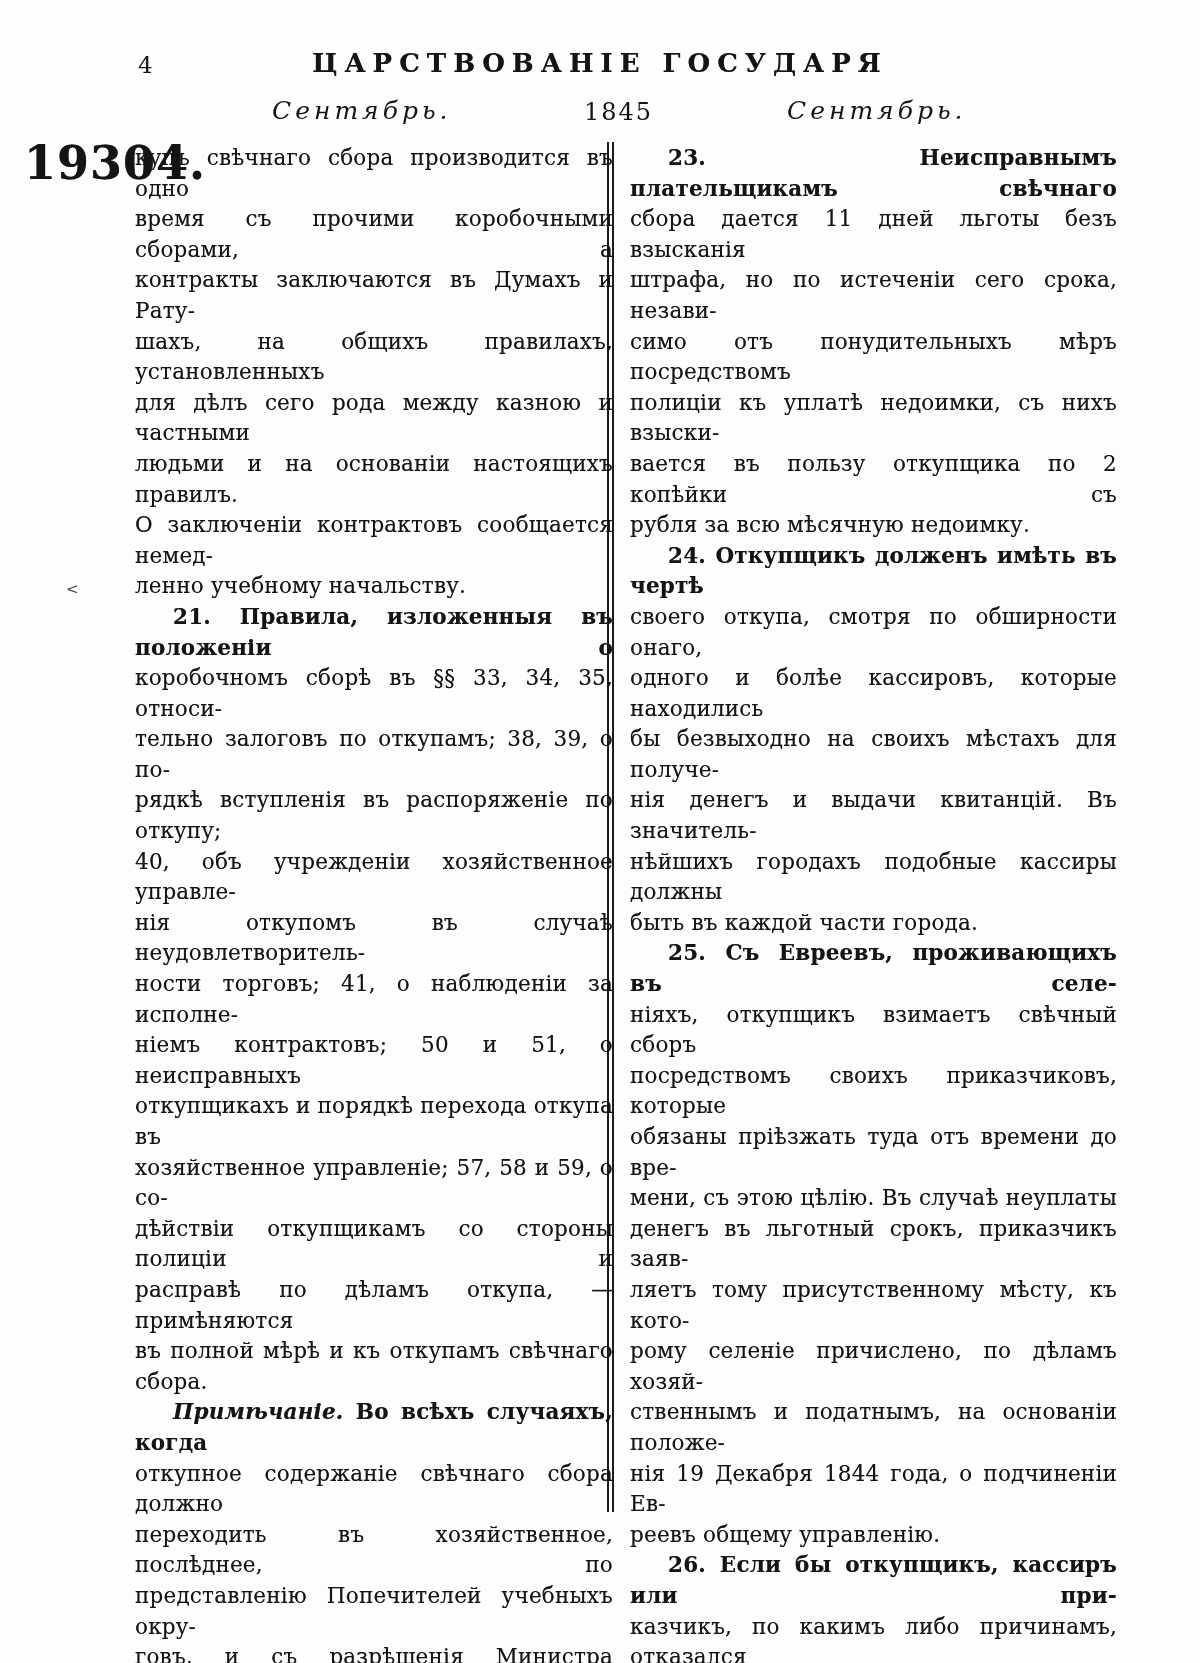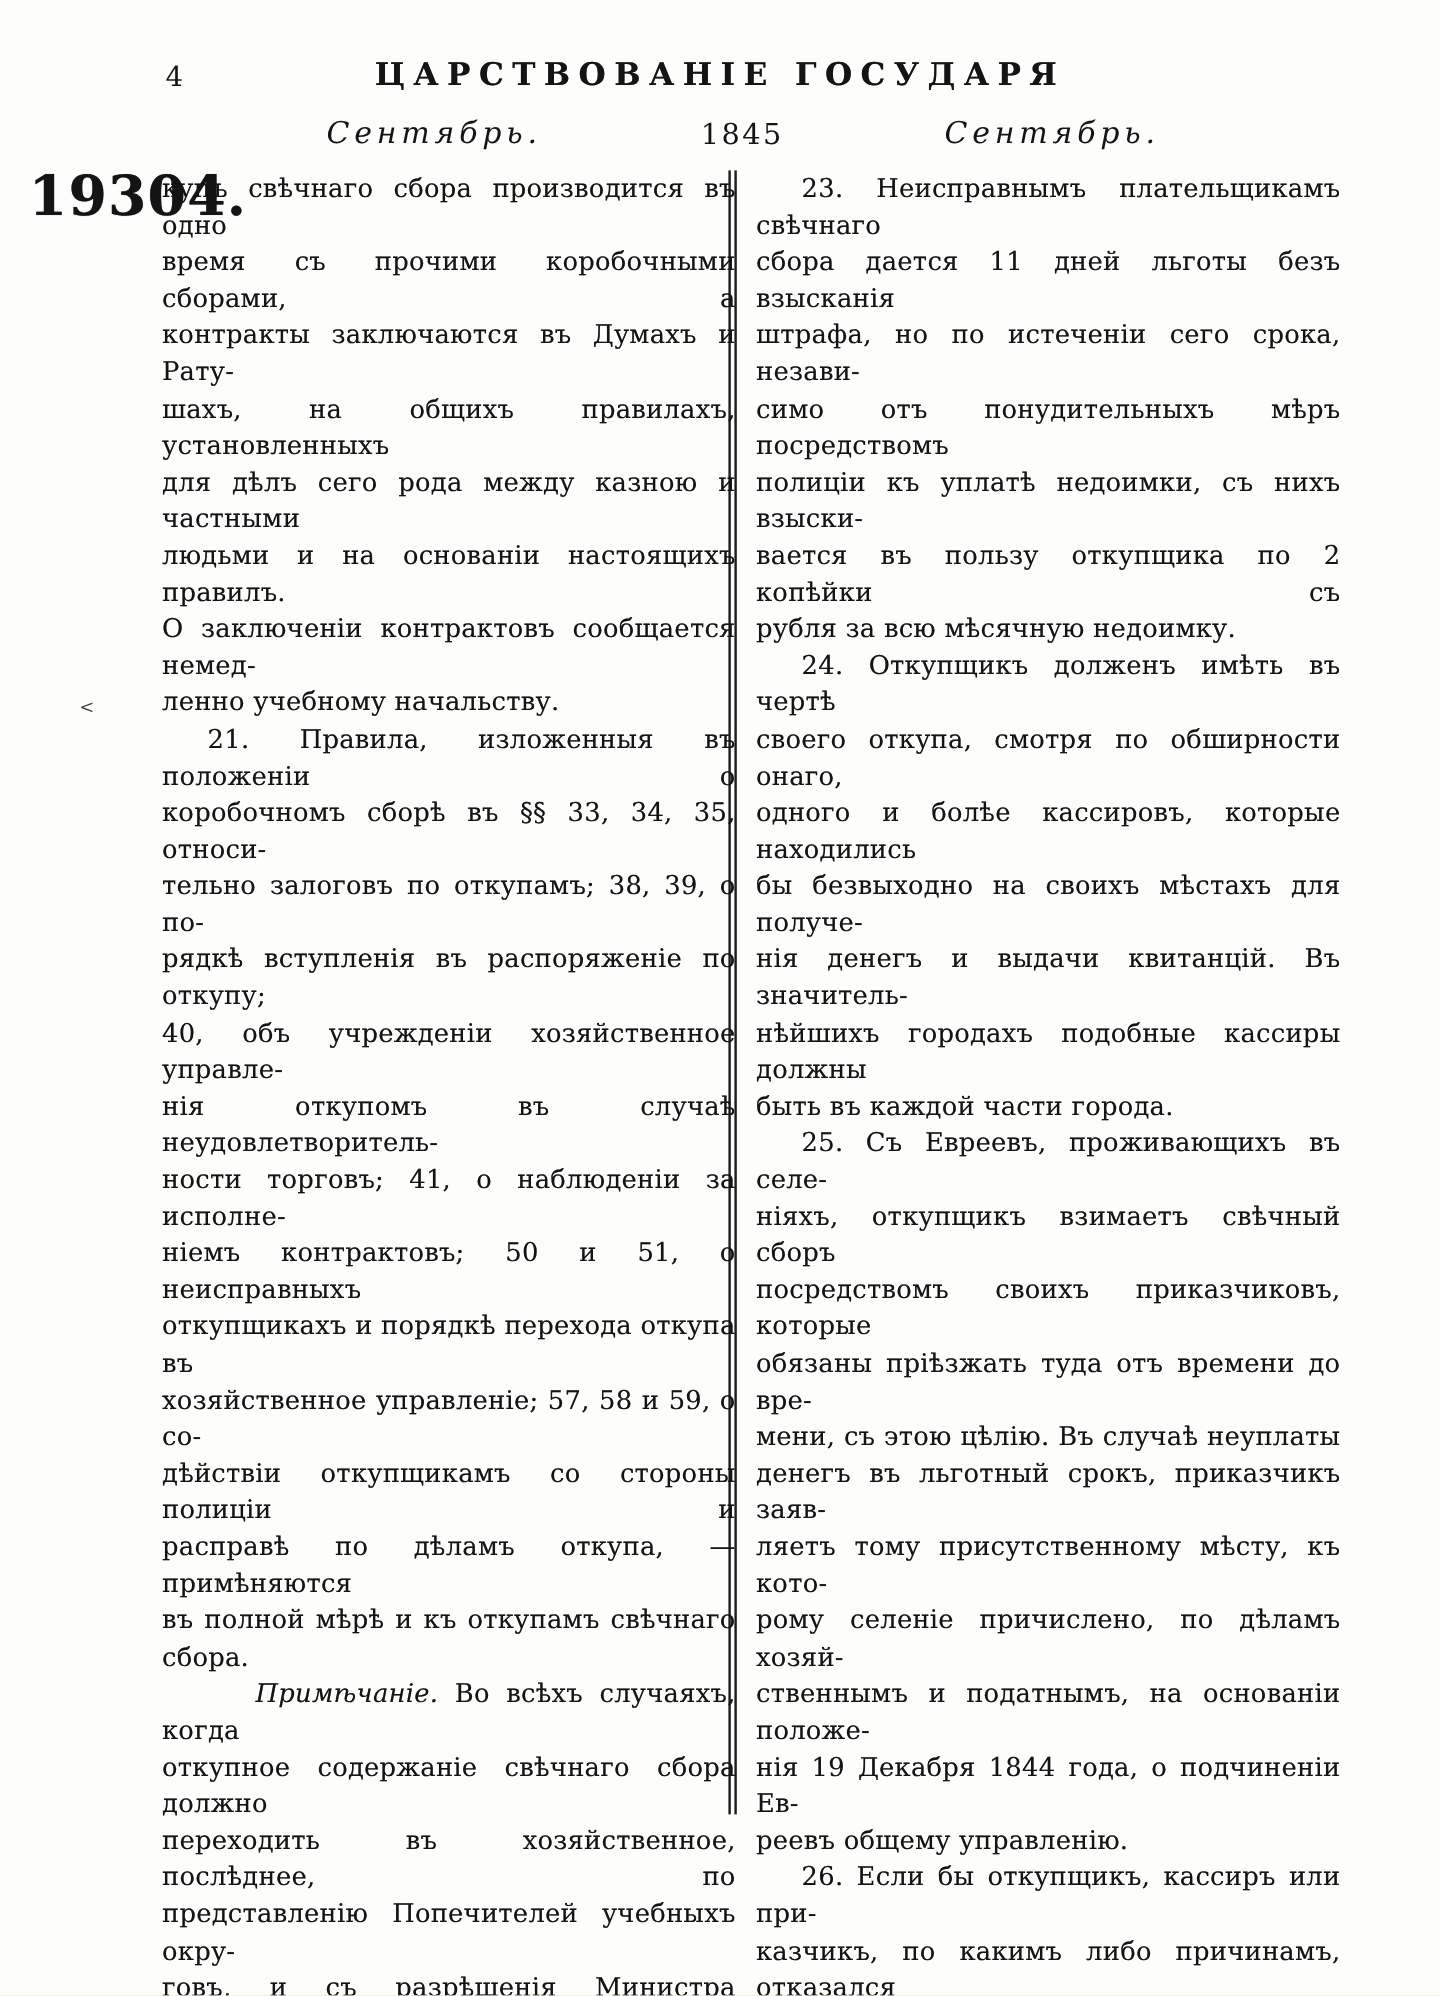--- a/index.html
+++ b/index.html
@@ -75,22 +75,22 @@
     letter-spacing: 0.2px;
     text-shadow: 0 0 0.4px rgba(0,0,0,0.45);
   }
   .col-left  { left: 135px; width: 478px; }
   .col-right { left: 630px; width: 487px; }
   .line {
     text-align: justify;
     text-align-last: justify;
   }
   .line.last  { text-align-last: left; }
-  .line.indent { text-indent: 38px; }
-  .line i { font-style: italic; margin-left: 40px; }
+  .line.indent { text-indent: 38px; font-weight: bold; }
+  .line i { font-style: italic; }
 </style>
 </head>
 <body>
 
 <div class="page">
 
   <div class="page-number">4</div>
 
   <div class="running-title">ЦАРСТВОВАНІЕ ГОСУДАРЯ</div>
 

